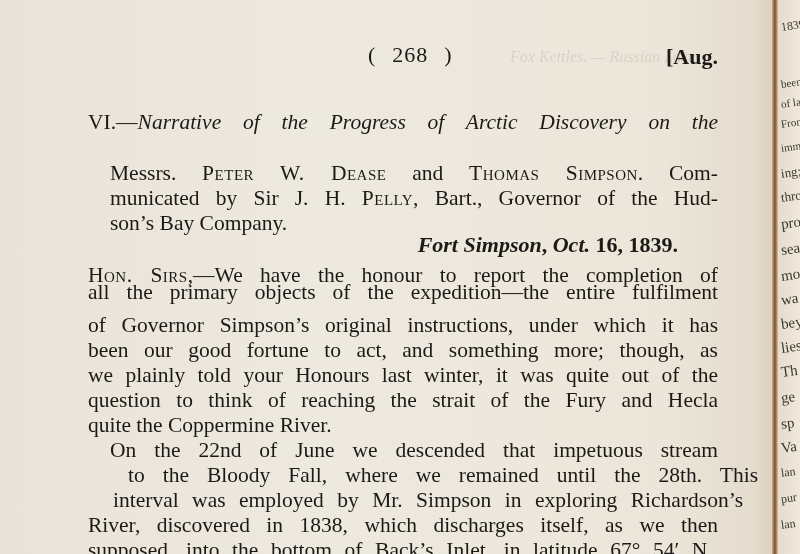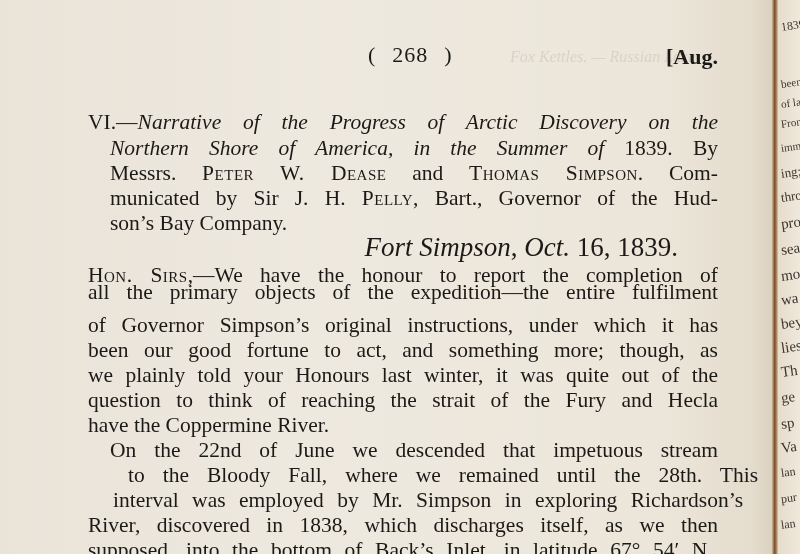--- a/index.html
+++ b/index.html
@@ -43,50 +43,49 @@
     position:absolute; left:88px; width:630px;
     font-family:"Liberation Serif", serif; font-size:21.5px; line-height:24px;
     white-space:nowrap; text-align:justify; text-align-last:justify;
   }
   .ind { left:110px; width:608px; }
   .last { text-align-last:left; }
   .it { font-style:italic; }
   .sc { font-variant:small-caps; letter-spacing:0.5px;margin-top:48px; }
   .dateline {
     position:absolute; top:232px; right:98px;
-    font-family:"Liberation Serif", serif; font-size:27px;
+    font-family:"Liberation Serif", serif; font-size:22px;font-weight:bold;
   }
 </style>
 </head>
 <body>
 
 <div class="page">
 
   <div class="ghost" style="top:48px;left:510px;">Fox Kettles. — Russian Lake</div>
 
   <div class="header-num">
     <span class="p">(</span><span>268</span><span class="p">)</span>
   </div>
   <div class="header-month">[Aug.</div>
 
   <div class="line" style="top:110px;"><span>VI.—</span><span class="it">Narrative of the Progress of Arctic Discovery on the</span></div>
-  <div class="line ind" style="top:136px;"><span class="it">Northern Shore of America, in the Summer of</span><span> 1839.</span> <span>By</span></div>
   <div class="line ind" style="top:161px;"><span>Messrs. </span><span class="sc">Peter W. Dease</span><span> and </span><span class="sc">Thomas Simpson</span><span>.  Com-</span></div>
   <div class="line ind" style="top:186px;"><span>municated by Sir J. H. </span><span class="sc">Pelly</span><span>, Bart.,  Governor of the Hud-</span></div>
   <div class="line ind last" style="top:211px;">son’s Bay Company.</div>
 
   <div class="dateline"><span class="it">Fort Simpson</span>, <span class="it">Oct.</span><span> 16, 1839.</span></div>
 
   <div class="line" style="top:263px;"><span class="sc">Hon. Sirs</span><span>,—We have the honour to report the completion of</span></div>
   <div class="line" style="top:280px;">all the primary objects of the expedition—the entire fulfilment</div>
   <div class="line" style="top:313px;">of Governor Simpson’s original instructions, under which it has</div>
   <div class="line" style="top:338px;">been our good fortune to act, and something more; though, as</div>
   <div class="line" style="top:363px;">we plainly told your Honours last winter, it was quite out of the</div>
   <div class="line" style="top:388px;">question to think of reaching the strait of the Fury and Hecla</div>
-  <div class="line last" style="top:413px;">have the Coppermine River.</div>
+  <div class="line last" style="top:413px;">quite the Coppermine River.</div>
   <div class="line ind" style="top:438px;">On the 22nd of June we descended that impetuous stream</div>
   <div class="line" style="top:463px;margin-left:40px;">to the Bloody Fall, where we remained until the 28th.  This</div>
   <div class="line" style="top:488px;margin-left:25px;">interval was employed by Mr. Simpson in exploring Richardson’s</div>
   <div class="line" style="top:513px;">River, discovered in 1838, which discharges itself, as we then</div>
   <div class="line" style="top:538px;">supposed, into the bottom of Back’s Inlet, in latitude 67° 54′ N.,</div>
 
 </div>
 
 <div class="gutter"></div>
 

